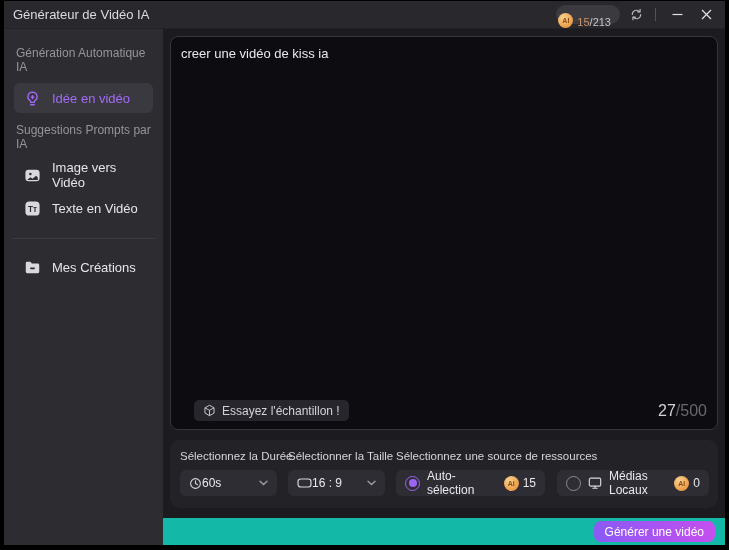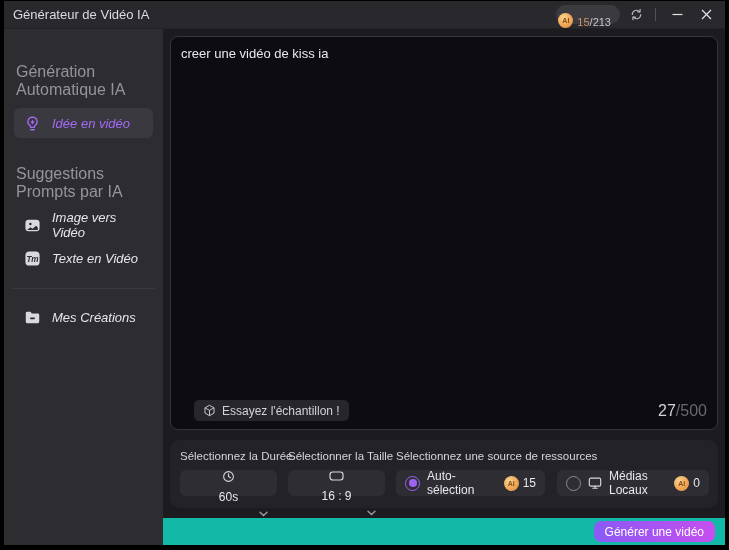--- a/index.html
+++ b/index.html
@@ -38,24 +38,24 @@
   .tb-sep { width:1px; height:13px; background:#535257; margin:0 3px; }
   .win-btn {
     width:22px; height:20px; display:flex; align-items:center; justify-content:center;
     color:#e4e3e8; background:none; border:none; padding:0;
   }
   
   .body-row { flex:1; display:flex; min-height:0; }
   .sidebar { width:159px; flex:none; background:#2d2c30; padding-top:7px; }
   .main { flex:1; min-width:0; display:flex; flex-direction:column; background:#1c1b1f; }
   
-  .side-header { font-size:16px; color:#96949b; margin:27px 12px 9px; }
+  .side-header { font-size:12px; color:#96949b; margin:10px 12px 9px; }
   .side-item {
     height:30px; margin:3px 10px; border-radius:6px; display:flex; align-items:center;
-    gap:11px; padding:0 9px; font-size:13px; color:#e6e5e9; cursor:default;font-style:italic;
+    gap:11px; padding:0 9px; font-size:13px; color:#e6e5e9; cursor:default;
   }
   .side-item .sicon { width:18px; height:18px; flex:none; color:#d9d8dd;
     display:flex; align-items:center; justify-content:center; }
   .side-item.selected { background:#3b3940; color:#a16bf5; }
   .side-item.selected .sicon { color:#a16bf5; }
   .side-divider { height:1px; background:#3b3a3f; margin:15px 8px 13px; }
   
   .editor {
     margin:7px 7px 0; height:394px; flex:none; position:relative;
     background:#0d0c11; border:1px solid #37343f; border-radius:8px;padding-left:48px;
@@ -74,22 +74,22 @@
   
   .panel {
     margin:10px 7px 0; height:68px; flex:none; background:#232227; border-radius:10px;
     padding:10px 10px 0; display:flex; gap:11px;
   }
   .group { display:flex; flex-direction:column; gap:8px; }
   .g-label { font-size:11.5px; color:#d6d5da; white-space:nowrap; }
   .g-duration, .g-size { width:97px; }
   .dropdown {
     width:97px; height:26px; background:#2e2d33; border-radius:6px;
-    display:flex; align-items:center; gap:7px; padding:0 9px;
-    font-size:12px; color:#e9e8ed; cursor:default;flex-direction:column;
+    display:flex; align-items:center; gap:0; padding:0 9px;
+    font-size:12px; color:#e9e8ed; cursor:default;
   }
   .dd-chevron { margin-left:auto; display:flex; }
   .ctl-icon { color:#d9d8dd; display:flex; flex:none; }
   .opt-row { display:flex; gap:12px; }
   .opt-box {
     height:26px; background:#2e2d33; border-radius:6px; display:flex; align-items:center;
     gap:7px; padding:0 9px; font-size:12px; color:#e9e8ed; cursor:default;
   }
   .opt-box.w1 { width:149px; } .opt-box.w2 { width:152px; }
   .radio { width:15px; height:15px; border-radius:50%; border:1.5px solid #8b8990;

